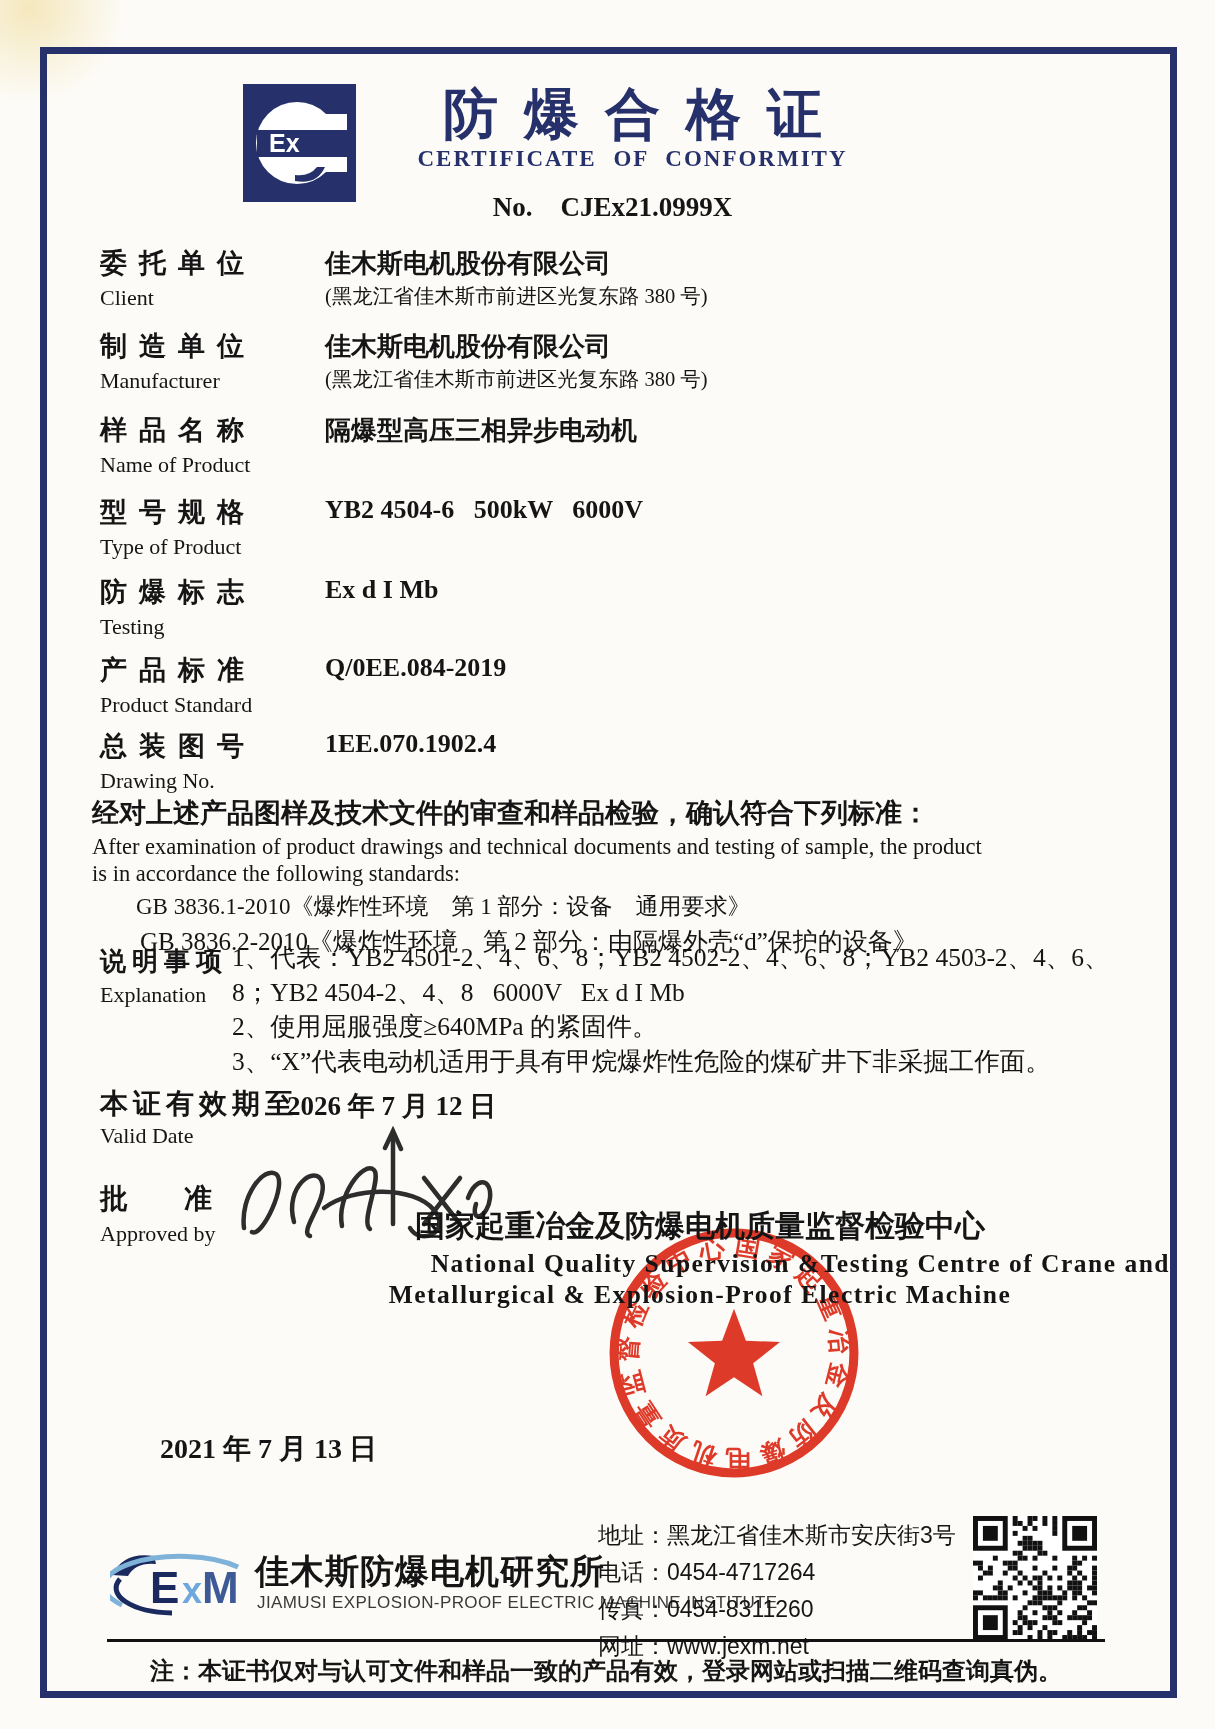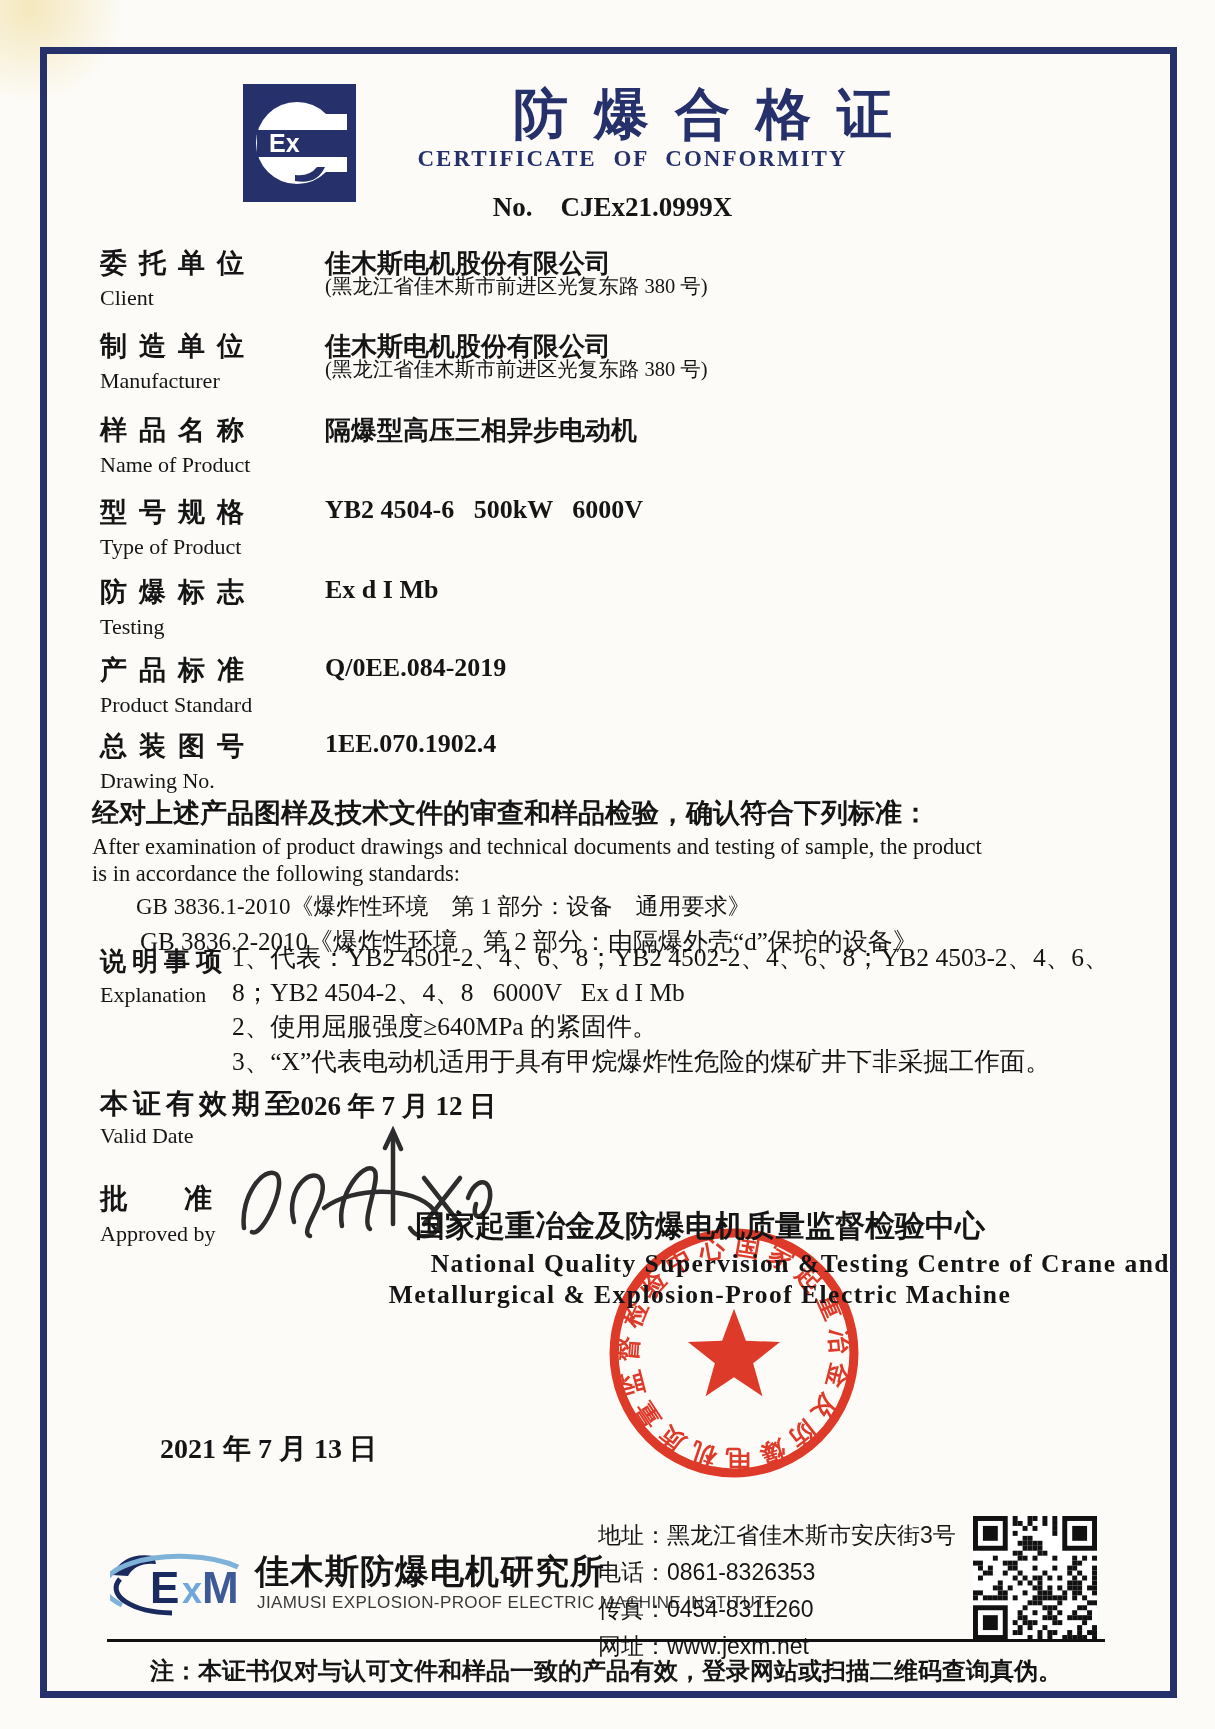--- a/index.html
+++ b/index.html
@@ -5,34 +5,34 @@
   html,body{margin:0;padding:0;}
   body{font-family:"Liberation Serif", serif; background:#e8e8e8;}
   .page{position:relative;width:1215px;height:1729px;margin:0 auto;color:#151515;overflow:hidden;
         background: radial-gradient(circle at 30px 8px, rgba(240,219,150,.6), rgba(240,219,150,0) 95px), #fcfbf7;}
   .abs{position:absolute;}
 
   .frame{left:40px;top:47px;width:1137px;height:1651px;border:7px solid #26316b;box-sizing:border-box;}
 
   
   .logo-svg{left:243px;top:84px;}
-  .title{left:360px;top:78px;width:545px;text-align:right;font-size:55px;font-weight:bold;
+  .title{left:360px;top:78px;width:545px;text-align:center;font-size:55px;font-weight:bold;
          color:#26316b;letter-spacing:26px;padding-left:13px;white-space:nowrap;}
   .subtitle{left:360px;top:146px;width:545px;text-align:center;font-size:23px;font-weight:bold;
             color:#26316b;letter-spacing:2px;word-spacing:9px;white-space:nowrap;}
   .certno{left:340px;top:192px;width:545px;text-align:center;font-size:27px;font-weight:600;white-space:nowrap;}
   .certno .num{margin-left:28px;}
 
   
   .row{left:100px;width:1030px;height:70px;}
   .f-zh{font-family:"Liberation Sans", sans-serif;font-size:27px;font-weight:bold;letter-spacing:12px;white-space:nowrap;}
   .f-en{font-size:22px;margin-top:4px;white-space:nowrap;}
   .f-val{position:absolute;left:225px;top:1px;font-size:26px;font-weight:bold;white-space:pre;
          font-family:"Liberation Serif", serif;}
-  .f-note{position:absolute;left:225px;top:27px;font-size:20.5px;white-space:nowrap;}
+  .f-note{position:absolute;left:225px;top:37px;font-size:20.5px;white-space:nowrap;}
 
   
   .stmt-zh{left:92px;top:795px;font-size:27px;font-weight:bold;white-space:nowrap;font-family:"Liberation Sans",sans-serif;}
   .stmt-en1{left:92px;top:834px;font-size:22.5px;white-space:nowrap;}
   .stmt-en2{left:92px;top:861px;font-size:22.5px;white-space:nowrap;}
   .std1{left:136px;top:891px;font-size:23px;white-space:nowrap;}
   .std2{left:140px;top:925px;font-size:25px;white-space:nowrap;}
 
   
   .expl-zh{left:100px;top:944px;font-size:26px;font-weight:bold;letter-spacing:6px;white-space:nowrap;
@@ -187,21 +187,21 @@
     <path d="M10,34 A58,25 0 0 0 62,68" stroke="#1b2a5e" stroke-width="5" fill="none"></path>
     <text x="40" y="58" font-family="Liberation Sans, sans-serif" font-size="44" font-weight="bold" fill="#1b2a5e">E</text>
     <text x="72" y="58" font-family="Liberation Sans, sans-serif" font-size="36" font-weight="bold" fill="#6fa8dc">x</text>
     <text x="92" y="58" font-family="Liberation Sans, sans-serif" font-size="44" font-weight="bold" fill="#3d5a96">M</text>
   </svg>
   <div class="abs inst-zh">佳木斯防爆电机研究所</div>
   <div class="abs inst-en">JIAMUSI EXPLOSION-PROOF ELECTRIC MACHINE INSTITUTE</div>
 
   <div class="abs contacts">
     <div class="c-line"><span>地址：</span><span>黑龙江省佳木斯市安庆街3号</span></div>
-    <div class="c-line"><span>电话：</span><span>0861-8326353</span></div>
+    <div class="c-line"><span>电话：</span><span>0454-4717264</span></div>
     <div class="c-line"><span>传真：</span><span>0454-8311260</span></div>
     <div class="c-line"><span>网址：</span><span>www.jexm.net</span></div>
   </div>
 
   <svg id="qr" class="abs qr-svg" width="124" height="124" viewBox="0 0 25 25">
       <rect x="0" y="0" width="25" height="25" fill="#fff"></rect>
       <g fill="#111">
         <rect x="8" y="0" width="1" height="1"></rect>
         <rect x="11" y="0" width="1" height="1"></rect>
         <rect x="12" y="0" width="1" height="1"></rect>

